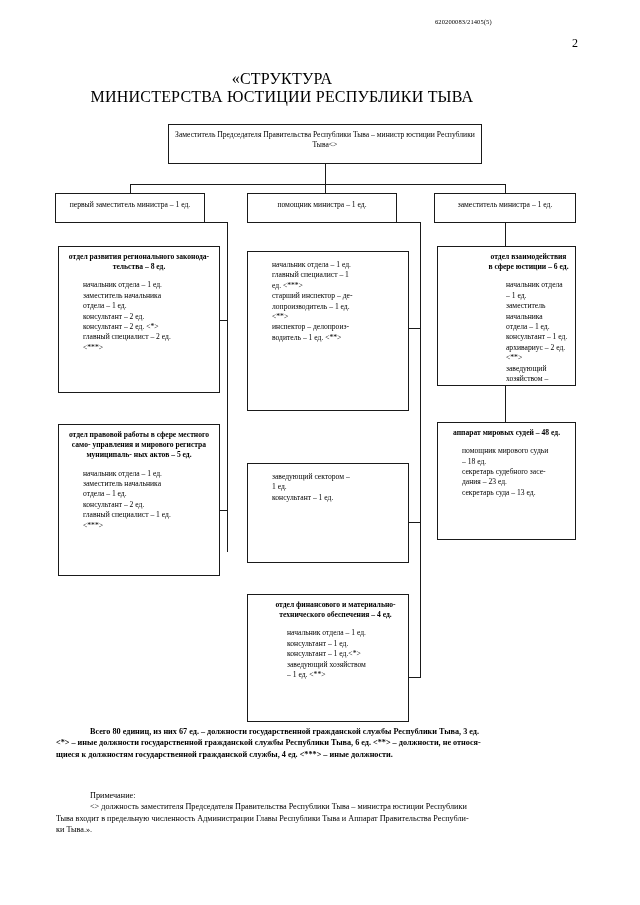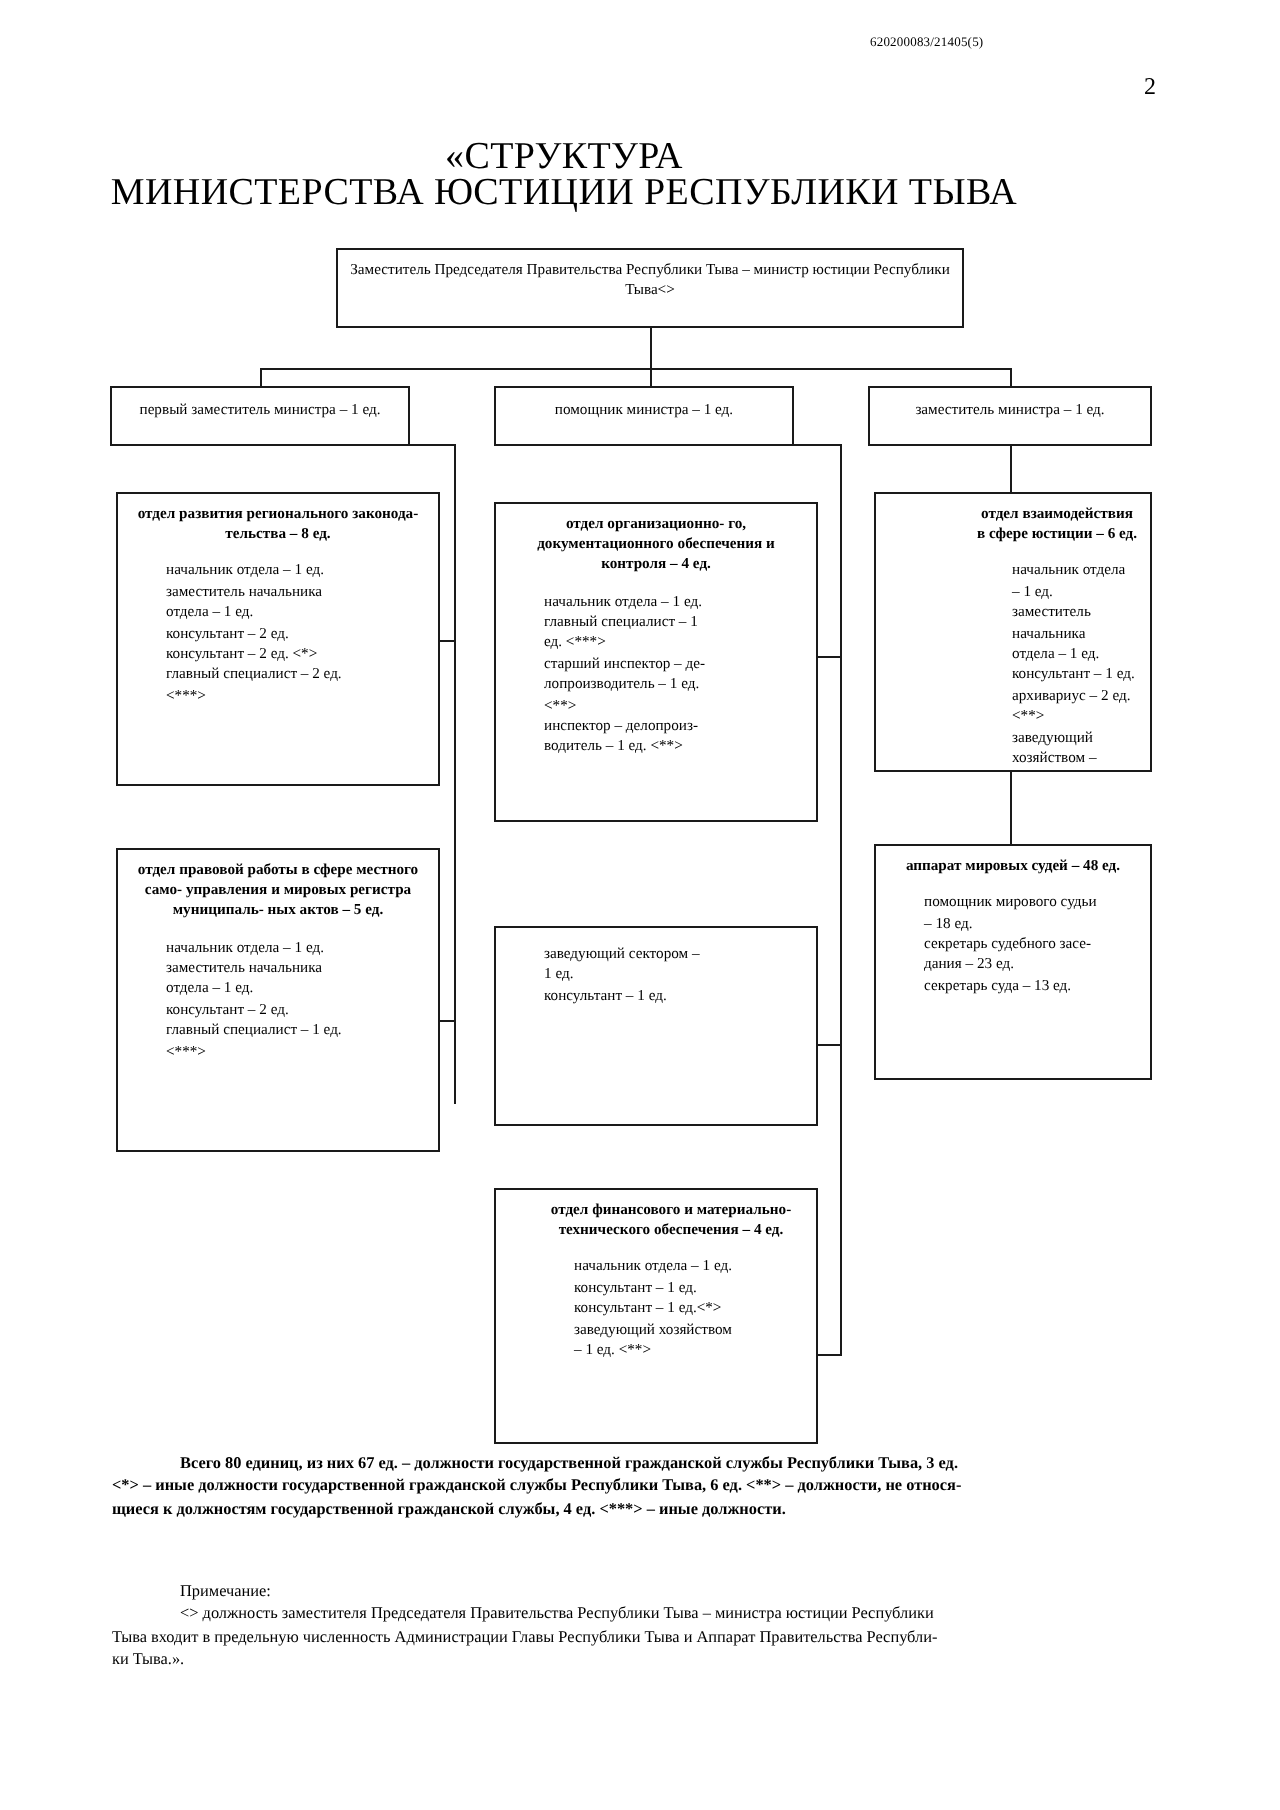--- a/index.html
+++ b/index.html
@@ -34,21 +34,21 @@
     left: 572px;
     top: 36px;
     font-size: 12px;
   }
   .doc-title {
     position: absolute;
     left: 0;
     top: 70px;
     width: 564px;
     text-align: center;
-    font-size: 19px;
+    font-size: 16px;
     line-height: 18px;
     letter-spacing: 0.2px;
   }
   .doc-title span { display: block; }
 
   
   .node {
     position: absolute;
     box-sizing: border-box;
     border: 1.2px solid #1a1a1a;
@@ -176,41 +176,35 @@
       <span class="ln">консультант – 2 ед. &lt;*&gt;</span>
       <span class="ln">главный специалист – 2 ед.</span>
       <span class="ln">&lt;***&gt;</span>
     </span>
   </div>
 
   <div class="node" style="left:58px; top:424px; width:162px; height:152px;">
     <span class="head">
       <span class="ln">отдел правовой работы в</span>
       <span class="ln">сфере местного само-</span>
-      <span class="ln">управления и мировых</span>
+      <span class="ln">управления и мирового</span>
       <span class="ln">регистра муниципаль-</span>
       <span class="ln">ных актов – 5 ед.</span>
     </span>
     <span class="body">
       <span class="ln">начальник отдела – 1 ед.</span>
       <span class="ln">заместитель начальника</span>
       <span class="ln">отдела – 1 ед.</span>
       <span class="ln">консультант – 2 ед.</span>
       <span class="ln">главный специалист – 1 ед.</span>
       <span class="ln">&lt;***&gt;</span>
     </span>
   </div>
 
   <div class="node" style="left:247px; top:251px; width:162px; height:160px;">
-    <span class="head">
-      <span class="ln">отдел организационно-</span>
-      <span class="ln">го, документационного</span>
-      <span class="ln">обеспечения и контроля</span>
-      <span class="ln">– 4 ед.</span>
-    </span>
     <span class="body">
       <span class="ln">начальник отдела – 1 ед.</span>
       <span class="ln">главный специалист – 1</span>
       <span class="ln">ед. &lt;***&gt;</span>
       <span class="ln">старший инспектор – де-</span>
       <span class="ln">лопроизводитель – 1 ед.</span>
       <span class="ln">&lt;**&gt;</span>
       <span class="ln">инспектор – делопроиз-</span>
       <span class="ln">водитель – 1 ед. &lt;**&gt;</span>
     </span>

